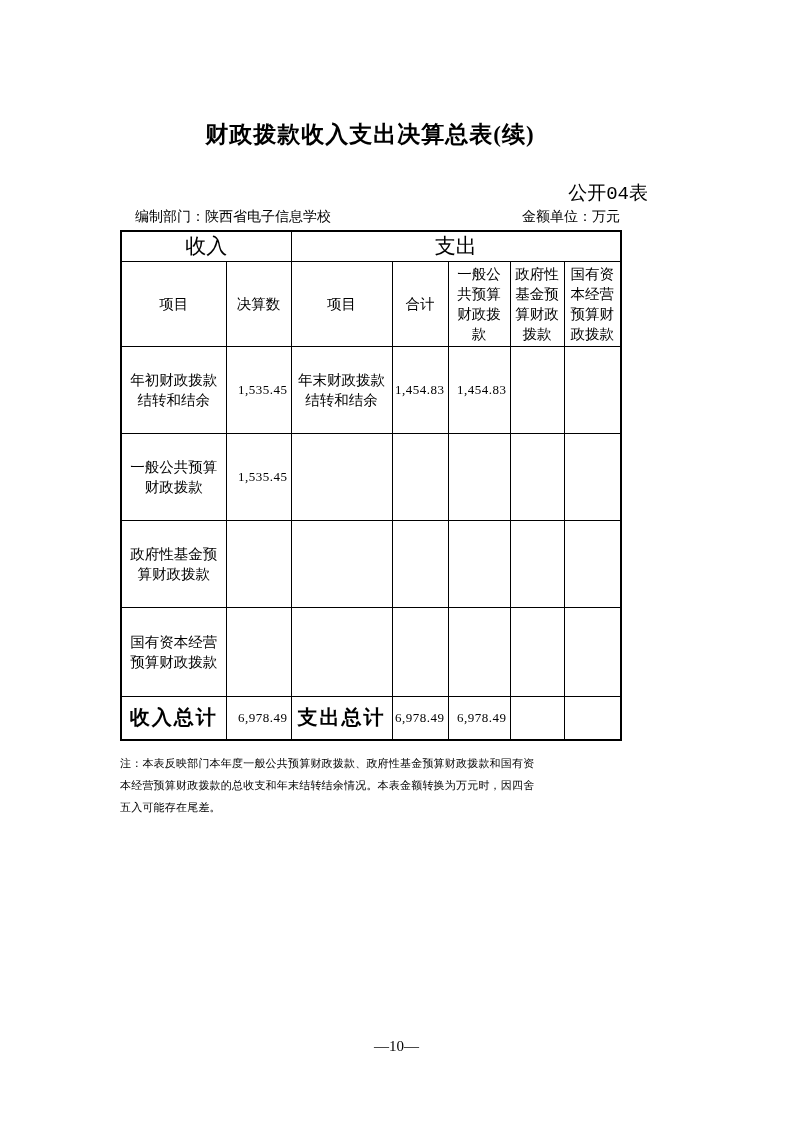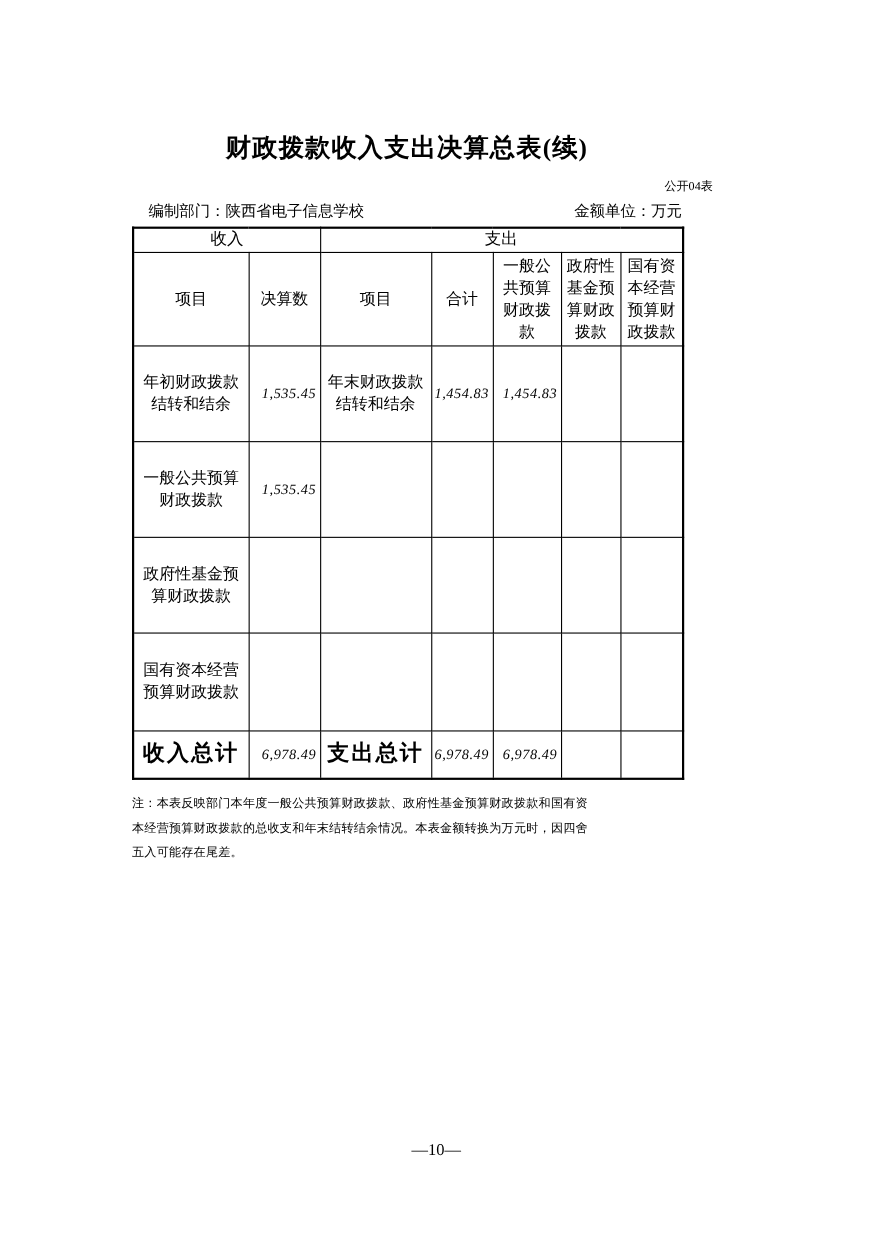--- a/index.html
+++ b/index.html
@@ -18,23 +18,24 @@
     width: 500px;
     text-align: center;
     font-size: 23px;
     font-weight: bold;
     letter-spacing: 1px;
     line-height: 34px;
   }
   .form-code {
     width: 528px;
     text-align: right;
-    font-size: 11px;
+    font-size: 19px;
     line-height: 20px;
-    margin-top: 8px;
+    margin-top: 32px;
+    font-family: Liberation Mono, monospace;
   }
   .meta-row {
     width: 500px;
     box-sizing: border-box;
     padding-left: 15px;
     display: flex;
     justify-content: space-between;
     font-size: 14px;
     line-height: 20px;
     margin-top: 3px;
@@ -50,37 +51,36 @@
   .fin-table td {
     border: 1px solid #000;
     text-align: center;
     vertical-align: middle;
     font-size: 14.5px;
     line-height: 1.38;
     padding: 2px;
     overflow: hidden;
     word-break: break-all;
   }
-  .sec-row td { height: 20px; font-size: 15px; padding: 0 2px; }
+  .sec-row td { height: 20px; font-size: 21px; padding: 0 2px; }
   .head-row td { height: 80px; }
   .data-row td { height: 82px; }
   .data-row-tall td { height: 84px; }
   .total-row td { height: 38px; }
   .total-row td.item {
     font-weight: bold;
     font-size: 20px;
     letter-spacing: 2px;
   }
   .fin-table td.num {
     text-align: right;
     font-size: 13px;
     letter-spacing: 0.5px;
     padding-right: 3px;
     word-break: normal;
-    font-style: italic;
   }
 
   .note {
     width: 548px;
     font-size: 11px;
     line-height: 22px;
     margin-top: 11px;
     letter-spacing: 0.2px;
   }
   .note div { white-space: nowrap; }

